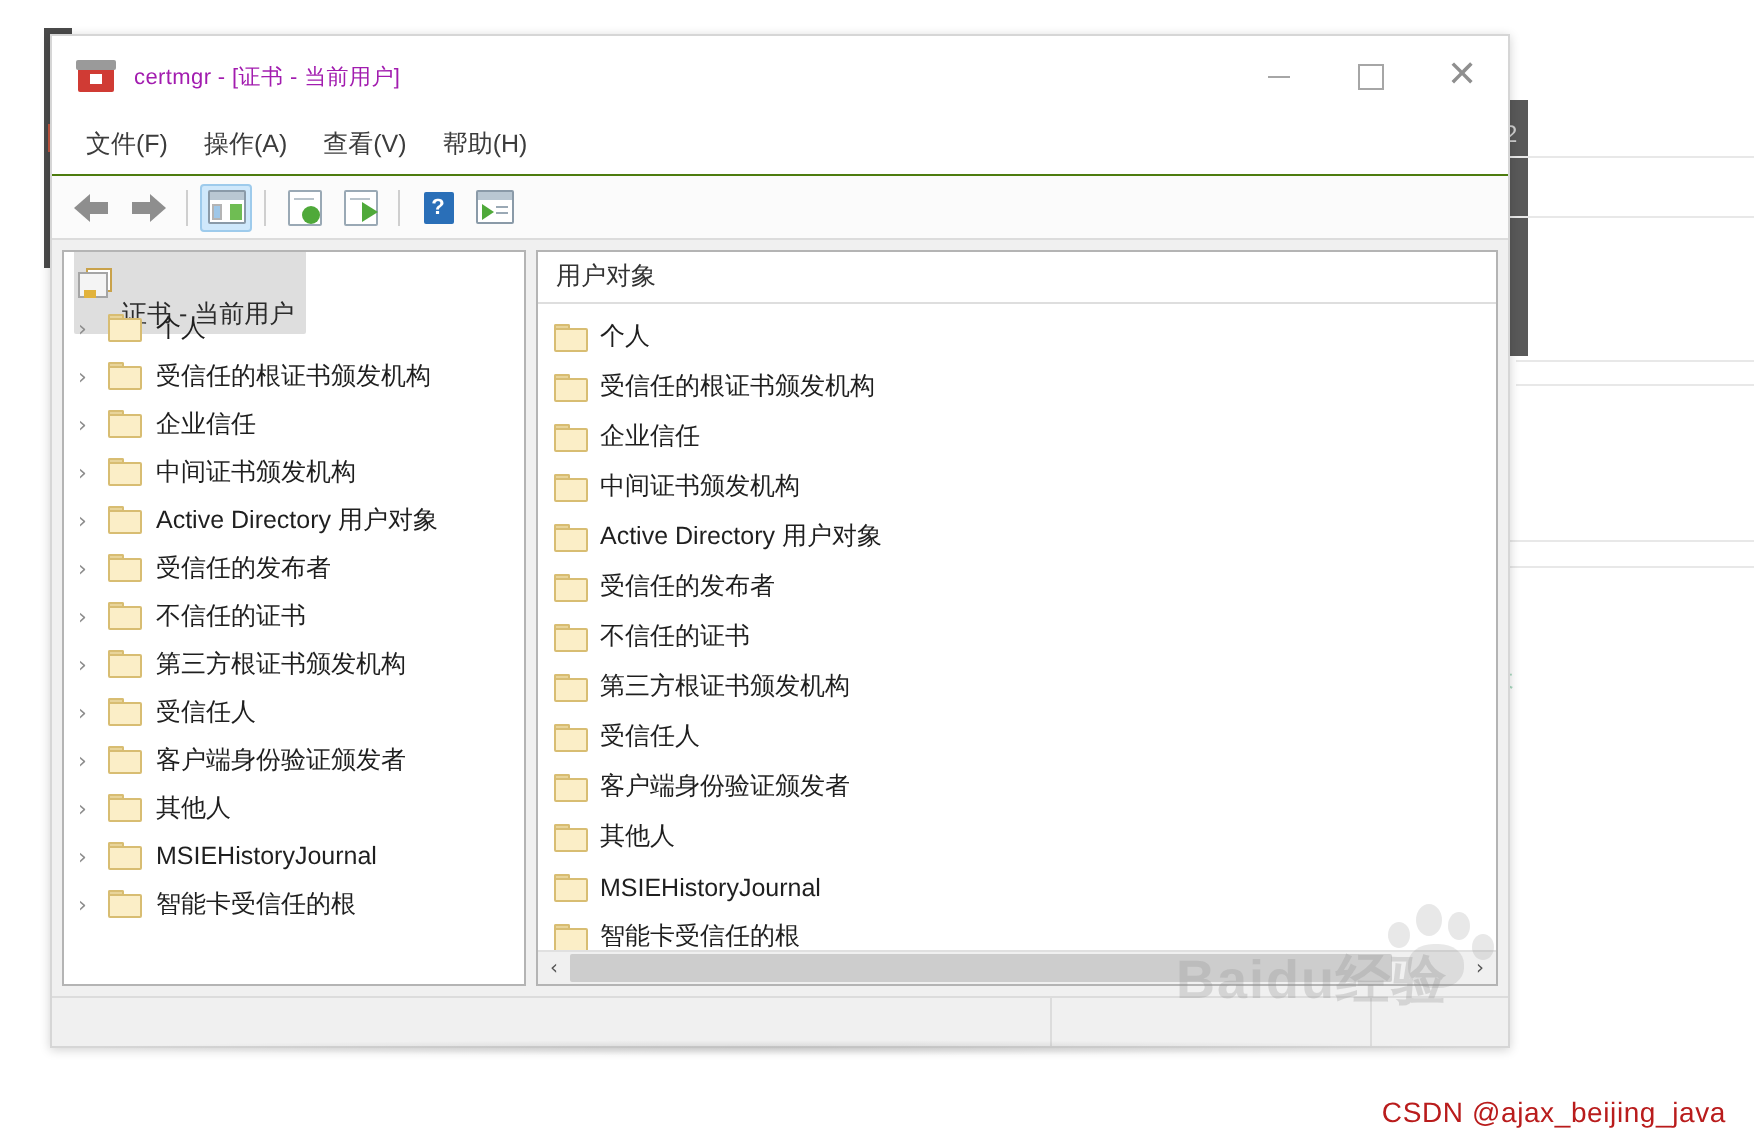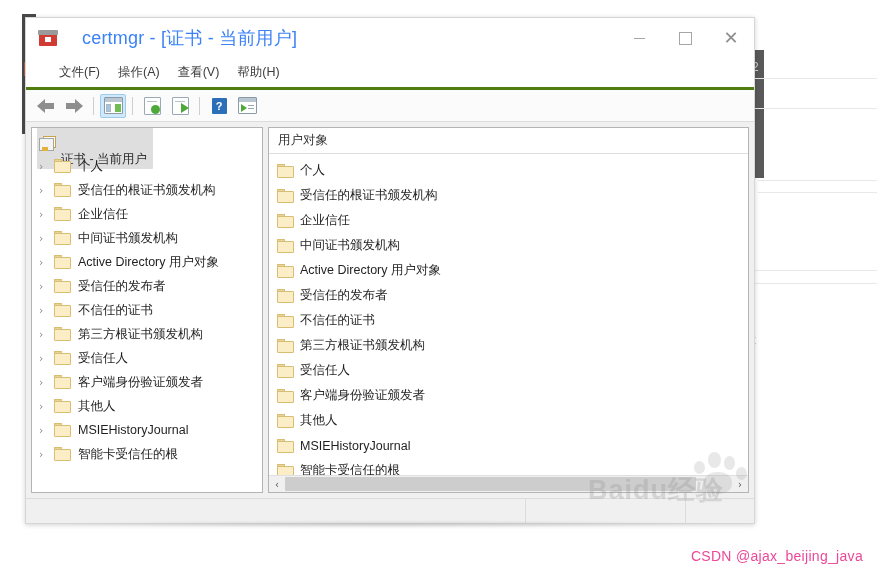--- a/index.html
+++ b/index.html
@@ -117,23 +117,23 @@
     background: #9a9a9a;
     border-radius: 1px;
   }
   .ti-latch {
     position: absolute;
     left: 7px; top: 8px;
     width: 6px; height: 5px;
     background: #ffffff;
   }
   .title-text {
-    margin-left: 24px;
-    font-size: 18px;
-    color: #3b82f6;
+    margin-left: 9px;
+    font-size: 11px;
+    color: #a21caf;
     letter-spacing: .2px;
     white-space: nowrap;
   }
   .win-buttons {
     position: absolute;
     right: 0;
     top: 0;
     height: 40px;
     display: flex;
     align-items: center;
@@ -158,23 +158,23 @@
     color: #8f8f8f;
     font-family: "DejaVu Sans", sans-serif;
   }
 
   
   .menubar {
     height: 29px;
     display: flex;
     align-items: center;
     background: #ffffff;
-    border-bottom: 3px solid #4d7c0f;
+    border-bottom: 1px solid #4d7c0f;
     flex: none;
-    padding-left: 24px;
+    padding-left: 8px;
     text-align: right;
   }
   .menu-item {
     font-size: 12.5px;
     color: #3c3c3c;
     padding: 2px 9px;
     white-space: nowrap;
   }
 
   
@@ -483,21 +483,21 @@
   .paw-dot {
     position: absolute; background: #8e8e8e; border-radius: 50%;
   }
 
   
   .csdn-wm {
     position: absolute;
     right: 14px;
     bottom: 10px;
     font-size: 14px;
-    color: #ec4899;
+    color: #b91c1c;
     white-space: nowrap;
     letter-spacing: .3px;
   }
   
   .window-shadow {
     position: absolute;
     left: 40px; top: 520px; width: 700px; height: 8px;
     background: radial-gradient(ellipse at center, rgba(0,0,0,.10), rgba(0,0,0,0) 70%);
     pointer-events: none;
   }

